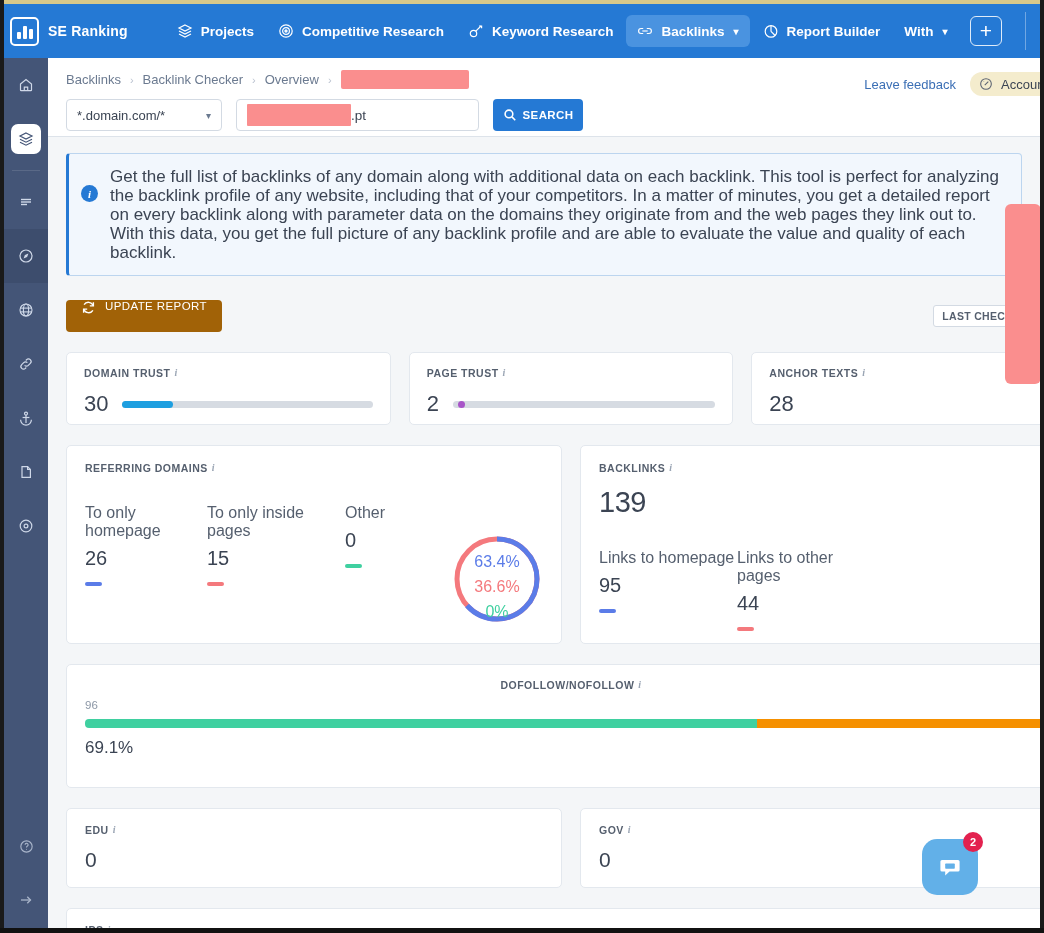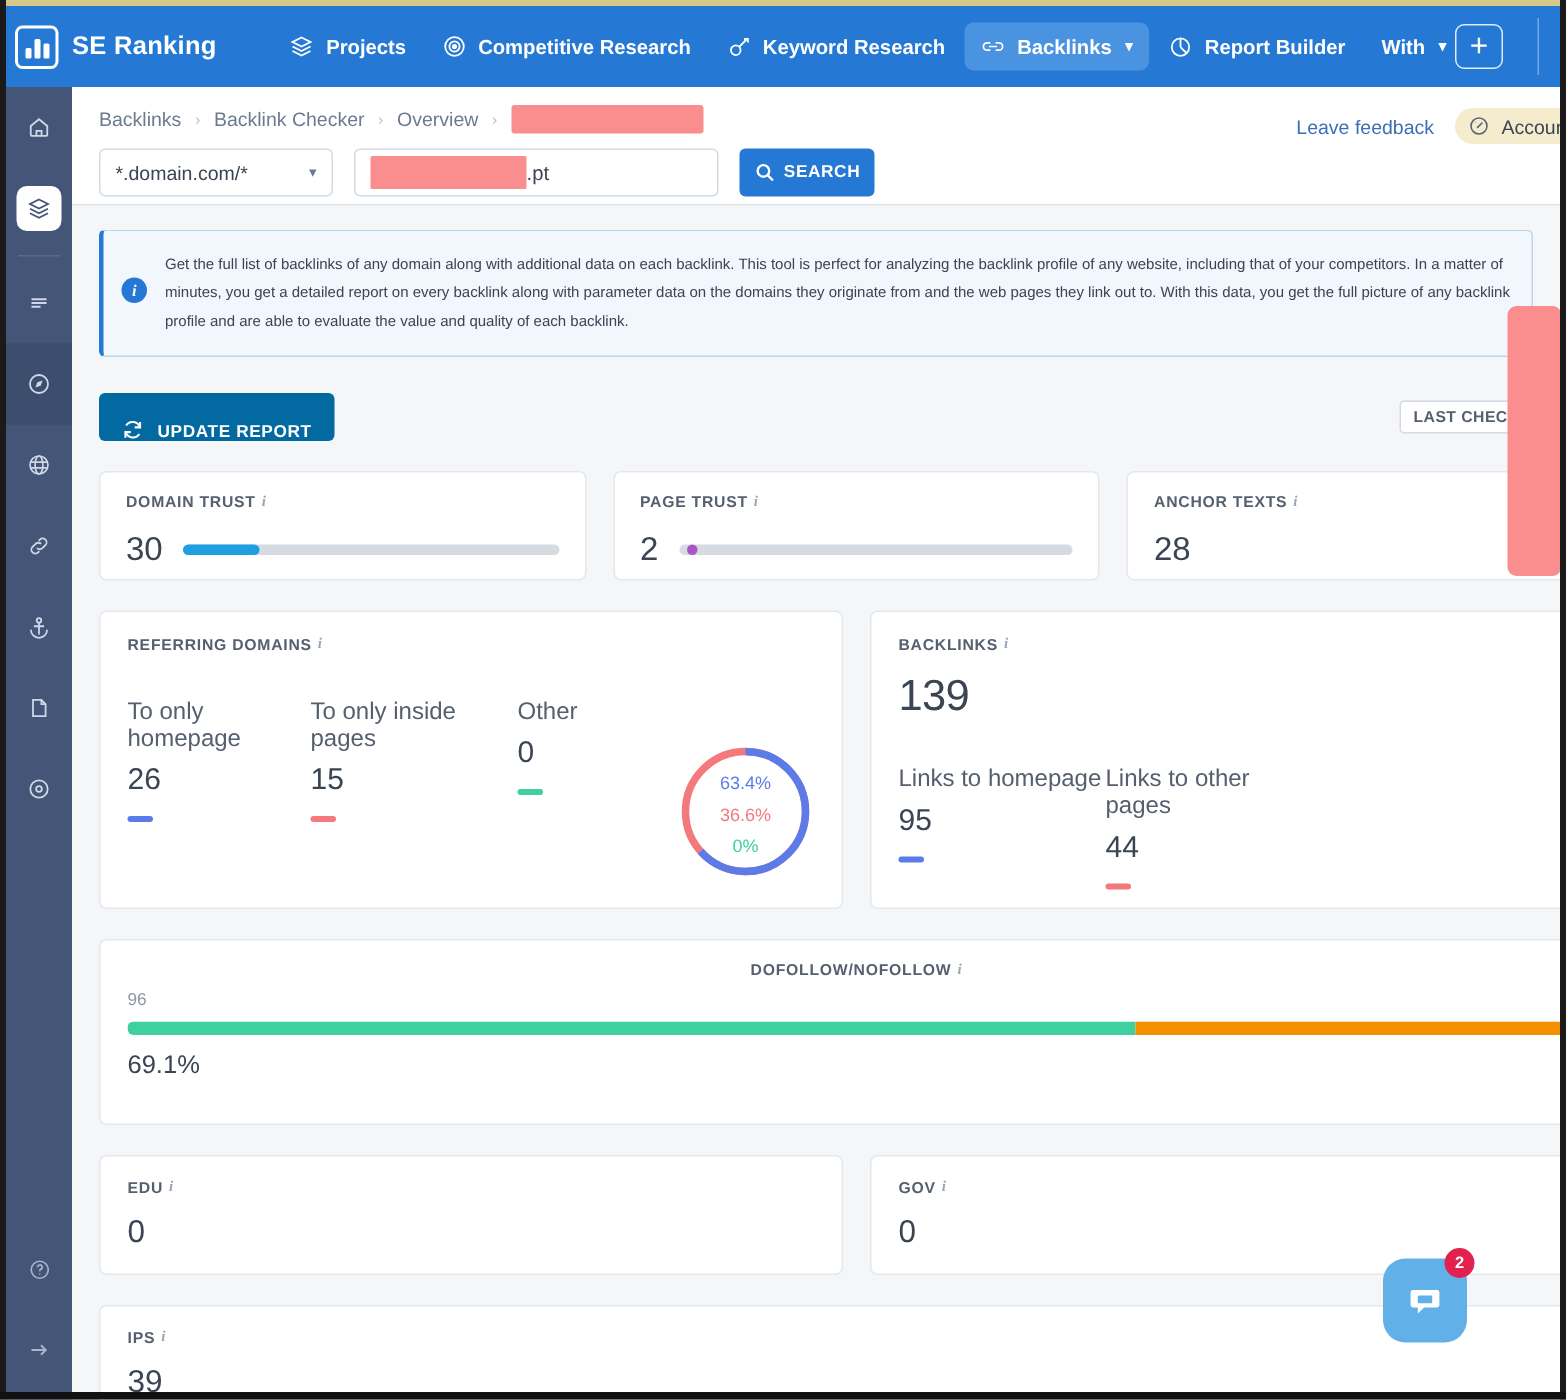--- a/index.html
+++ b/index.html
@@ -32,21 +32,21 @@
   }
   .logo-wrap { display:flex; align-items:center; gap:9px; padding-left: 6px; }
   .logo-box {
     width: 29px; height: 29px; border: 2px solid #ffffff; border-radius: 5px;
     display:flex; align-items:flex-end; justify-content:center; gap:2px; padding-bottom:5px;
   }
   .logo-box i { display:block; width:4px; background:#fff; border-radius:1px; }
   .logo-box i:nth-child(1){ height:7px; }
   .logo-box i:nth-child(2){ height:13px; }
   .logo-box i:nth-child(3){ height:10px; }
-  .logo-text { color:#fff; font-size:17px; font-weight:bold; letter-spacing:.2px; }
+  .logo-text { color:#fff; font-size:14px; font-weight:bold; letter-spacing:.2px; }
 
   .nav { display:flex; align-items:center; margin-left: 38px; gap: 2px; }
   .nav-item {
     display:flex; align-items:center; gap:8px;
     color:#fff; font-size:13.5px; font-weight:bold;
     padding: 8px 11px; border-radius:6px; cursor:pointer; white-space:nowrap;
   }
   .nav-item.active { background:#4a93e0; }
   .nav-ico { display:inline-flex; width:16px; height:16px; align-items:center; justify-content:center; }
   .nav-ico svg { display:block; }
@@ -118,27 +118,27 @@
   .banner {
     margin:16px 0 0 18px; width:956px;
     background:#f2f7fd; border:1px solid #bcd5ef; border-left:3px solid #2579d4; border-radius:4px;
     display:flex; gap:12px; padding:13px 14px 13px 12px;
   }
   .info-circle {
     flex:0 0 auto; width:17px; height:17px; border-radius:50%; background:#2579d4; color:#fff;
     font-size:11px; font-weight:bold; display:flex; align-items:center; justify-content:center;
     margin-top:18px; font-style:italic; font-family:"Liberation Serif", serif;
   }
-  .banner p { font-size:10px; line-height:19px; color:#3b4453; }
+  .banner p { font-size:17px; line-height:19px; color:#3b4453; }
 
   .actionsrow { display:flex; align-items:center; margin:24px 0 0 18px; width:956px; }
   .update-btn {
-    display:flex; align-items:flex-end; gap:9px;
-    background:#0369a1; color:#fff; border-radius:4px; height:32px; padding:0 15px;
-    font-size:11.5px; font-weight:bold; letter-spacing:.4px; cursor:pointer;
+    display:flex; align-items:flex-start; gap:9px;
+    background:#a16207; color:#fff; border-radius:4px; height:32px; padding:0 15px;
+    font-size:11.5px; font-weight:normal; letter-spacing:.4px; cursor:pointer;
   }
   .lastcheck {
     margin-left:auto; border:1px solid #d3dae3; background:#fff; border-radius:3px;
     height:22px; display:flex; align-items:center; padding:0 8px;
     font-size:10.5px; font-weight:bold; color:#555f6e; letter-spacing:.3px; cursor:pointer;
     overflow:hidden; white-space:nowrap;
   }
 
   
   .cards-row { display:flex; gap:18px; margin:20px 0 0 18px; width:1010px; }
@@ -160,21 +160,21 @@
   .cards-row2 { display:flex; gap:18px; margin:20px 0 0 18px; width:1010px; }
   .card-lg { width:513px; height:199px; padding:16px 18px; position:relative; }
   .big-num { font-size:29px; color:#3b4453; margin-top:12px; font-weight:400; letter-spacing:-.5px;}
   .sub-row { display:flex; gap:0; margin-top:30px; }
   .sub-col { width:122px; }
   .sub-col.wide { width:138px; }
   .sub-lbl { font-size:16px; color:#555f6e; }
   .sub-val { font-size:20px; color:#3b4453; margin-top:7px; font-weight:400;}
   .sub-dash { width:17px; height:4px; border-radius:2px; margin-top:12px; }
   .donut { position:absolute; }
-  .donut-txt { font-size:12px; text-align:center; }
+  .donut-txt { font-size:16px; text-align:center; }
 
   .card-wide { width:1010px; height:124px; margin:20px 0 0 18px; padding:14px 18px; position:relative; }
   .df-title {
     font-size:10.5px; font-weight:bold; color:#555f6e; letter-spacing:.5px;
     text-align:center; display:flex; justify-content:center; gap:4px;
   }
   .df-count { font-size:11.5px; color:#8c97a6; margin-top:8px; }
   .df-bar { display:flex; height:9px; border-radius:4px; overflow:hidden; margin-top:8px; }
   .df-pcts { display:flex; justify-content:space-between; margin-top:10px; font-size:17px; color:#3b4453;}
 

